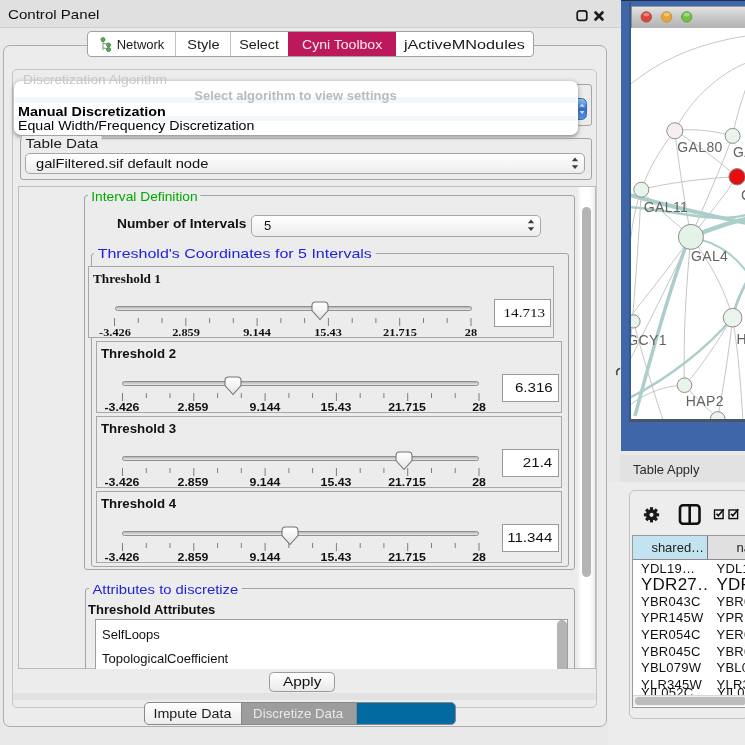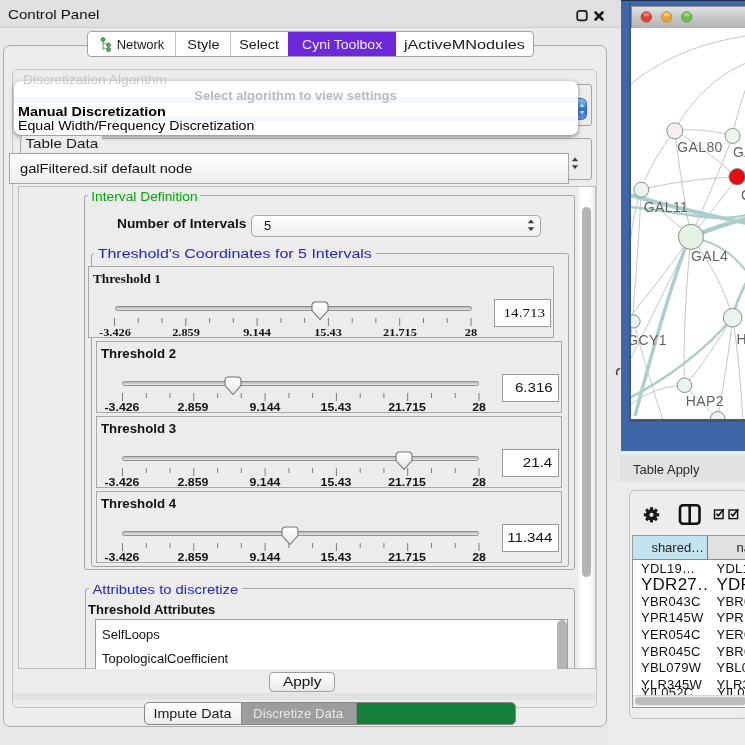--- a/index.html
+++ b/index.html
@@ -31,21 +31,21 @@
       <span class="sx" style="transform:scaleX(1.0);">Network</span>
     </div>
  <div style="width:1px;height:100%;background:#c3c3c3;"></div>
  <div class="flex" style="width:54px;height:100%;justify-content:center;">
       <span class="sx" style="transform:scaleX(1.12);">Style</span>
     </div>
  <div style="width:1px;height:100%;background:#c3c3c3;"></div>
  <div class="flex" style="width:57px;height:100%;justify-content:center;">
       <span class="sx" style="transform:scaleX(1.1);">Select</span>
     </div>
- <div class="flex" style="width:108px;height:100%;justify-content:center;background:#6d28d9;color:#efefef;align-items:center;">
+ <div class="flex" style="width:108px;height:100%;justify-content:center;background:#be185d;color:#efefef;align-items:center;">
       <span class="sx" style="transform:scaleX(1.08);">Cyni Toolbox</span>
     </div>
  <div class="flex" style="flex:1;height:100%;justify-content:center;">
       <span class="sx" style="transform:scaleX(1.25);">jActiveMNodules</span>
     </div>
 </div>
 
 <div class="ab" style="left:20px;top:84px;width:572px;height:42px;border:1px solid #a4a4a4;border-radius:3px;"></div>
 <div class="ab" style="left:569px;top:97.5px;width:18px;height:22.5px;border-radius:5.5px;background:linear-gradient(#8fc0ee,#3c7bd9 45%,#2f6cc8 50%,#5a95e2);border:1px solid #2f66b8;"></div>
 <svg class="ab" style="left:578px;top:101px;" width="8" height="16" viewBox="0 0 8 16">
@@ -56,21 +56,21 @@
 <div class="ab" style="left:14px;top:81px;width:563.5px;height:54px;background:#fff;border-radius:7px;box-shadow:0 1.5px 4px rgba(60,60,60,0.55);"></div>
 <div class="ab" style="left:15px;top:97px;width:561px;height:5.5px;background:#f3f7fa;"></div>
 <div class="ab" style="left:15px;top:115.5px;width:561px;height:5.5px;background:#f3f7fa;"></div>
 <div class="ab" style="left:23px;top:71.5px;font-size:13px;color:#c3c7cb;transform-origin:left;transform:scaleX(1.06);">Discretization Algorithm</div>
 <div class="ab" style="left:14px;top:87.5px;width:563px;text-align:center;font-size:13px;font-weight:bold;color:#b7bcc1;">Select algorithm to view settings</div>
 <div class="ab" style="left:17.5px;top:103.5px;font-size:13.5px;font-weight:bold;color:#000;transform-origin:left;transform:scaleX(1.065);">Manual Discretization</div>
 <div class="ab" style="left:17.5px;top:118px;font-size:13.5px;color:#000;transform-origin:left;transform:scaleX(1.05);">Equal Width/Frequency Discretization</div>
 
 <div class="ab" style="left:20px;top:138px;width:572px;height:42px;border:1px solid #a4a4a4;border-radius:3px;"></div>
 <div class="ab" style="left:22px;top:136px;font-size:13px;color:#1a1a1a;background:#ececec;padding:0 3px;transform-origin:left;transform:scaleX(1.17);">Table Data</div>
-<div class="ab flex" style="left:9px;top:153px;width:560px;height:31px;background:linear-gradient(#ffffff,#ededed);border:1px solid #a6a6a6;border-radius:0;font-size:13px;color:#111;padding-left:10px;">
+<div class="ab flex" style="left:25px;top:153px;width:560px;height:21px;background:linear-gradient(#ffffff,#ededed);border:1px solid #a6a6a6;border-radius:5px;font-size:13px;color:#111;padding-left:10px;">
     <span style="display:inline-block;transform-origin:left;transform:scaleX(1.13);">galFiltered.sif default node</span>
   </div>
 <svg class="ab" style="left:570px;top:156px;" width="10" height="15" viewBox="0 0 10 15">
  <path d="M1.8 5.2 L5 1.6 L8.2 5.2 Z" fill="#3c3c3c"></path>
  <path d="M1.8 9.3 L5 12.9 L8.2 9.3 Z" fill="#3c3c3c"></path>
 </svg>
 
 <div class="ab" style="left:18px;top:186px;width:578px;height:483px;border:1px solid #bcbcbc;"></div>
 <div class="ab" style="left:576px;top:187px;width:19px;height:481px;background:linear-gradient(90deg,#e8e8e8,#ffffff 30%,#ffffff 70%,#ececec);"></div>
 <div class="ab" style="left:581.5px;top:207px;width:9px;height:370px;background:#b4b4b4;border-radius:4.5px;"></div>
@@ -263,21 +263,21 @@
  <div style="padding:3px 0 0 6px;line-height:24px;">SelfLoops<br>TopologicalCoefficient<br>BetweennessCentrality</div>
 </div>
 <div class="ab" style="left:524.5px;top:619.5px;width:10px;height:55px;background:#b4b4b4;border-radius:5px;"></div>
 
 </div>
 
 <div class="ab" style="left:13px;top:693px;width:583px;height:7px;background:#e2e2e2;"></div>
 <div class="ab flex" style="left:269px;top:671.5px;width:66px;height:20px;background:linear-gradient(#ffffff,#e9e9e9);border:1px solid #9c9c9c;border-radius:4.5px;justify-content:center;font-size:13px;color:#111;">
     <span class="sx" style="transform:scaleX(1.18);">Apply</span>
   </div>
-<div class="ab flex" style="left:143.5px;top:701.5px;width:372px;height:23px;background:#15803d;border:1px solid #898989;border-radius:5px;overflow:hidden;font-size:13px;color:#1a1a1a;">
+<div class="ab flex" style="left:143.5px;top:701.5px;width:312px;height:23px;background:#0369a1;border:1px solid #898989;border-radius:5px;overflow:hidden;font-size:13px;color:#1a1a1a;">
  <div class="flex" style="width:96px;height:100%;justify-content:center;background:linear-gradient(#ffffff,#ececec);">
       <span class="sx" style="transform:scaleX(1.1);">Impute Data</span>
     </div>
  <div style="width:1px;height:100%;background:#898989;"></div>
  <div class="flex" style="width:114px;height:100%;justify-content:center;background:#9d9d9d;color:#e9e9e9;">
       <span class="sx" style="transform:scaleX(1.02);">Discretize Data</span>
     </div>
  <div style="width:1px;height:100%;background:#898989;"></div>
 </div>
 

